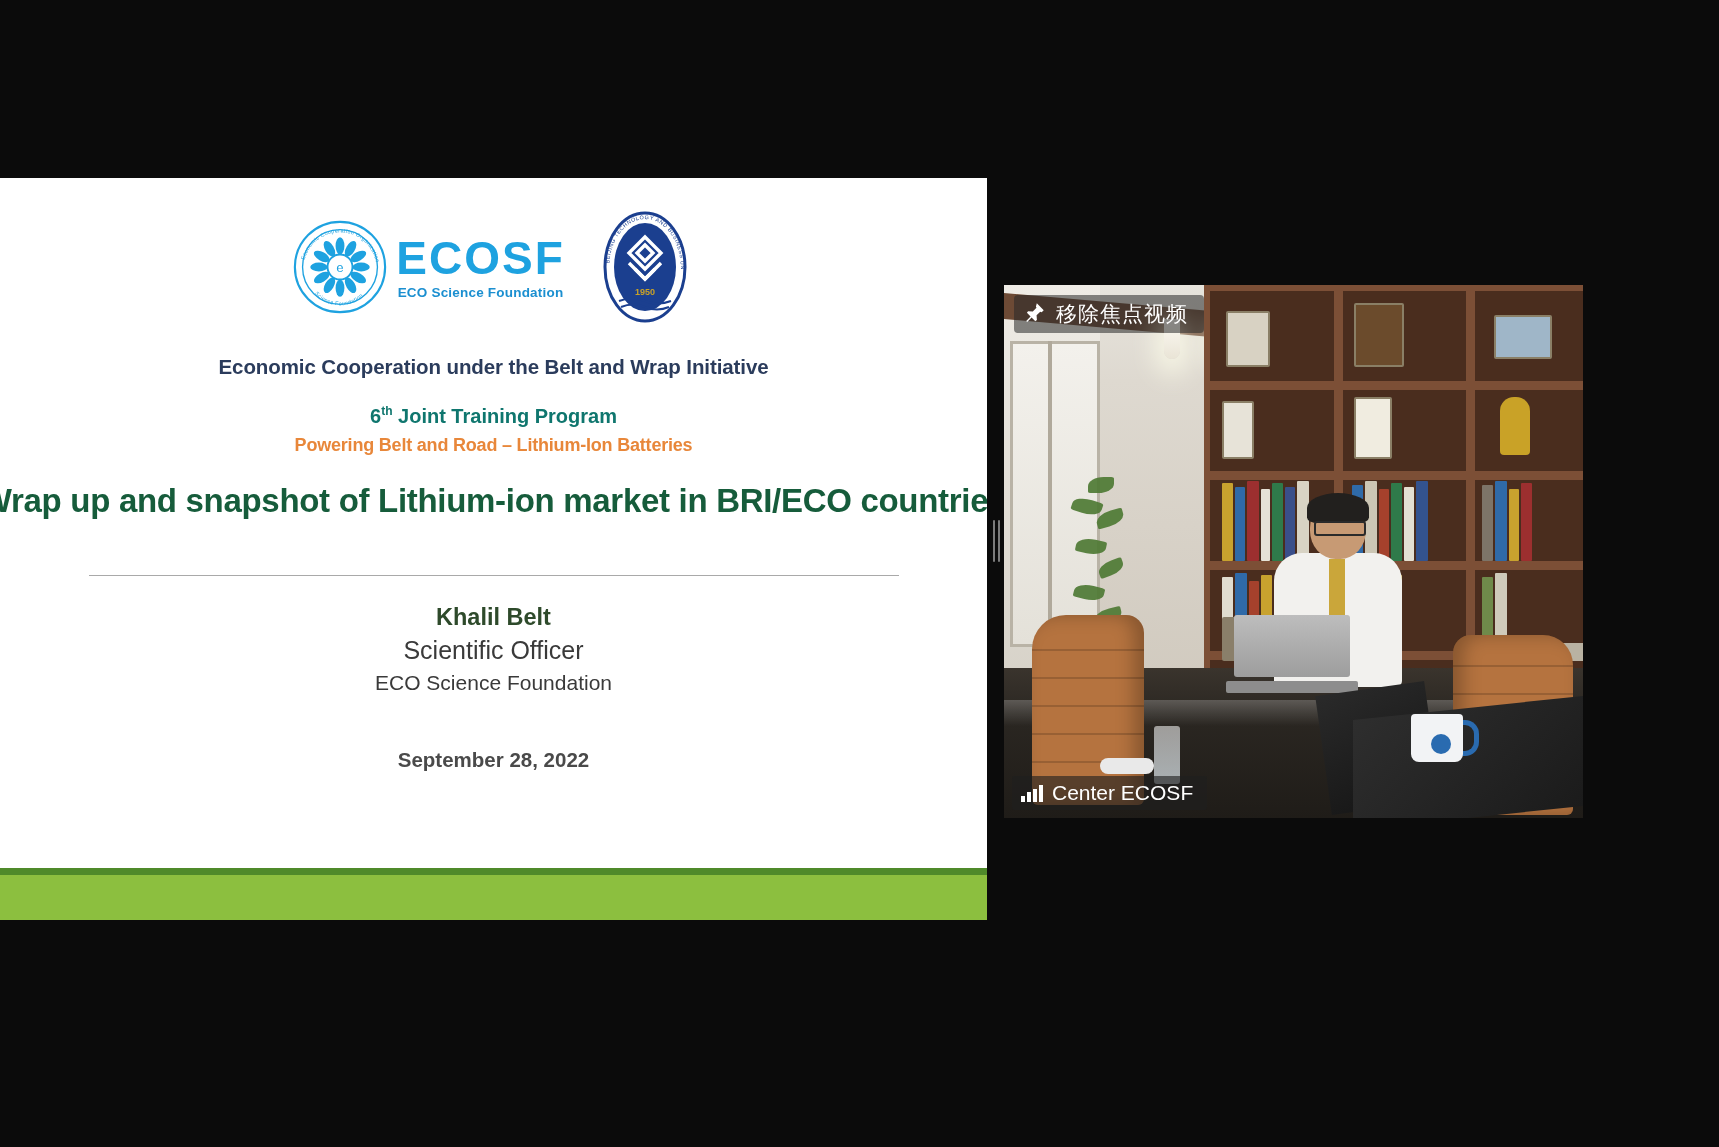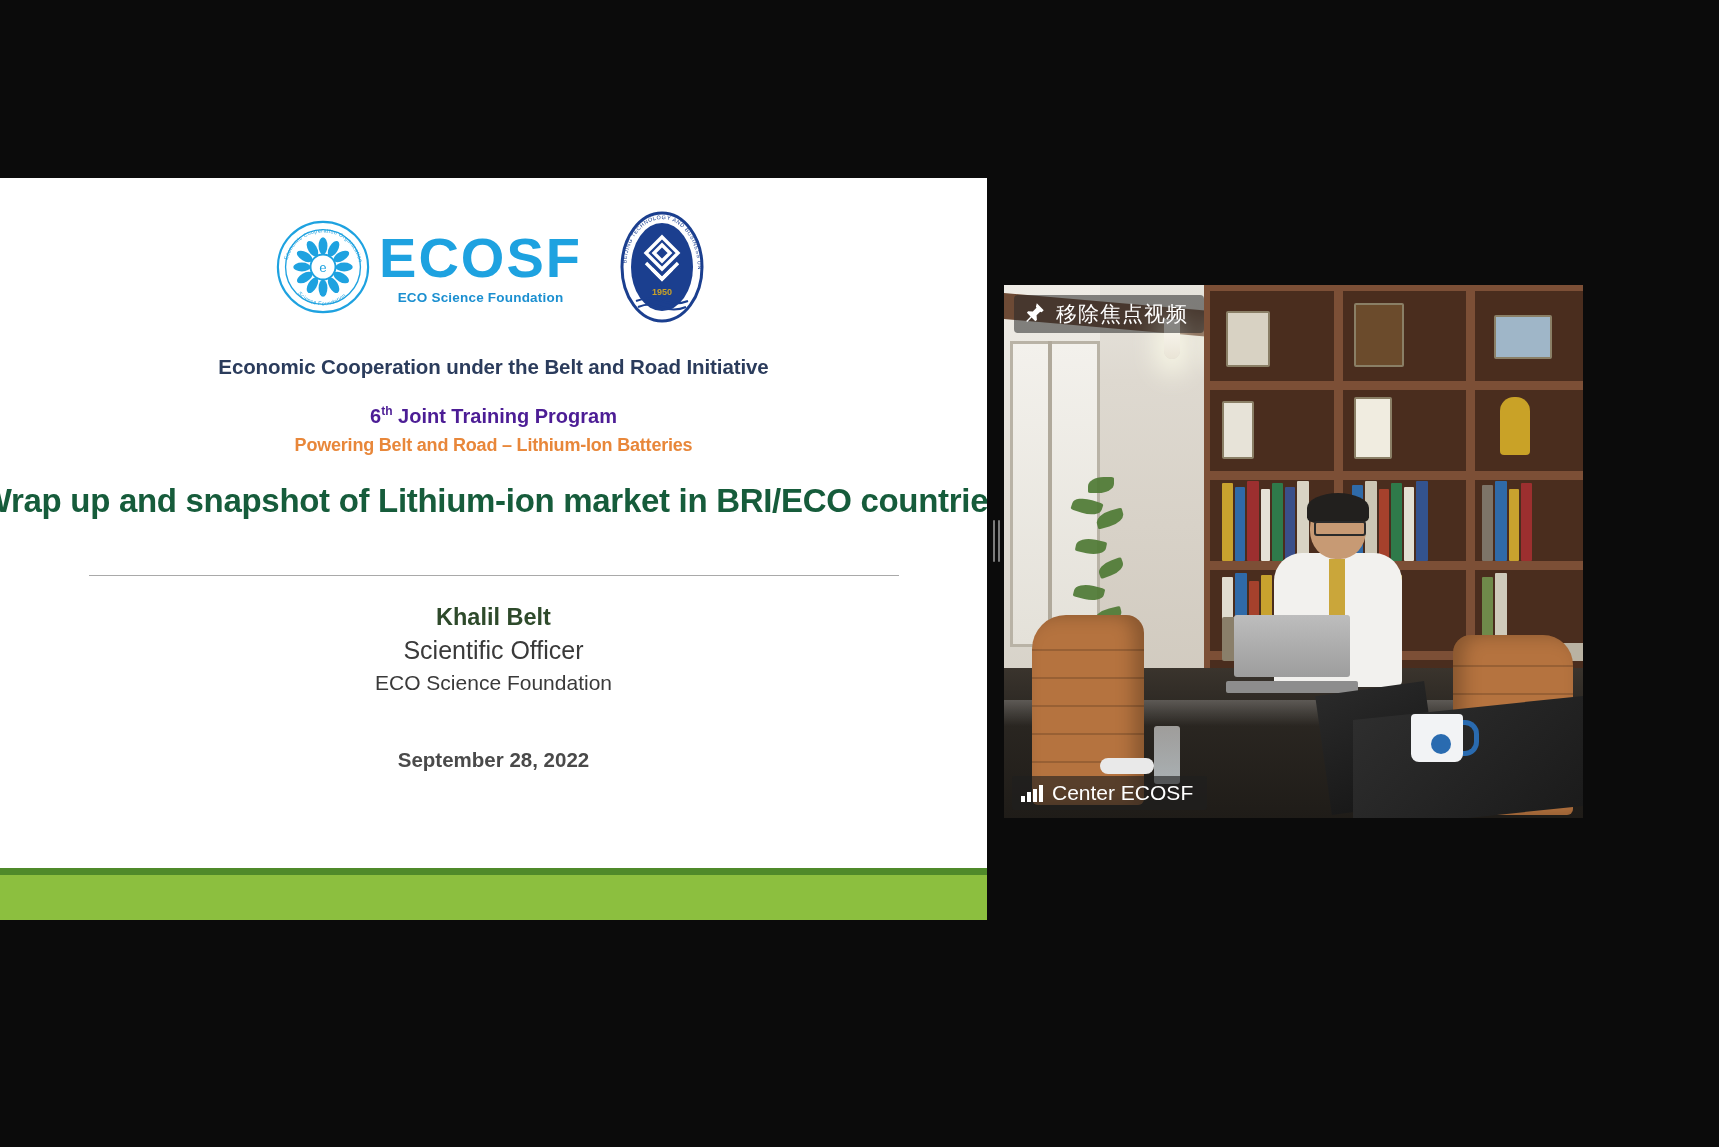--- a/index.html
+++ b/index.html
@@ -21,35 +21,35 @@
   }
 
   
   .logo-row{
     margin-top:33px;display:flex;align-items:center;justify-content:center;gap:30px;
   }
   .ecosf-lockup{display:flex;align-items:center;gap:8px;}
   .ecosf-seal{width:96px;height:96px;position:relative;}
   .ecosf-word{display:flex;flex-direction:column;align-items:center;line-height:1;}
   .ecosf-word .big{
-    font-family:"Liberation Sans", sans-serif;font-weight:bold;font-size:56px;
+    font-family:"Liberation Sans", sans-serif;font-weight:bold;font-size:46px;
     letter-spacing:2px;color:#1ea2e0;
   }
   .ecosf-word .small{
     font-size:13.5px;font-weight:bold;color:#1b8fd0;margin-top:5px;letter-spacing:.2px;
   }
   .btbu-seal{width:100px;height:112px;position:relative;}
 
   
   .center-head{
     margin-top:30px;text-align:center;color:#2b3c5c;font-weight:bold;
     font-size:20.5px;line-height:1.32;letter-spacing:-.1px;
   }
   .prog-line{
-    margin-top:24px;text-align:center;color:#4c1d95;font-weight:bold;font-size:20px;
+    margin-top:24px;text-align:center;color:#0f766e;font-weight:bold;font-size:20px;
   }
   .prog-line sup{font-size:12px;vertical-align:super;}
   .orange-line{
     margin-top:7px;text-align:center;color:#e8873a;font-weight:bold;font-size:18px;
     letter-spacing:-.2px;
   }
   .main-title{
     margin-top:26px;text-align:center;color:#165c3b;font-weight:bold;font-size:33px;
     letter-spacing:-.3px;white-space:nowrap;
   }
@@ -237,21 +237,21 @@
             <path d="M26 96 q12 -5 24 0 q12 5 24 0" fill="none" stroke="#1b3f8f" stroke-width="2"></path>
             <path id="btbuArc" d="M 14,58 A 36,50 0 0 1 86,58" fill="none"></path>
             <text font-size="5.4" fill="#1b3f8f" font-family="Liberation Sans, sans-serif" letter-spacing="0.6">
               <textPath href="#btbuArc" startOffset="4%">BEIJING TECHNOLOGY AND BUSINESS UNIVERSITY</textPath>
             </text>
           </svg>
         </div>
       </div>
 
       <div class="center-head">
-        <div>Economic Cooperation under the Belt and Road Initiative</div>
+        <div>Economic Cooperation under the Belt and Wrap Initiative</div>
       </div>
 
       <div class="prog-line"><span>6</span><sup>th</sup><span> Joint Training Program</span></div>
 
       <div class="orange-line">Powering Belt and Road – Lithium-Ion Batteries</div>
 
       <div class="main-title">Wrap up and snapshot of Lithium-ion market in BRI/ECO countries</div>
 
       <div class="rule"></div>
 

